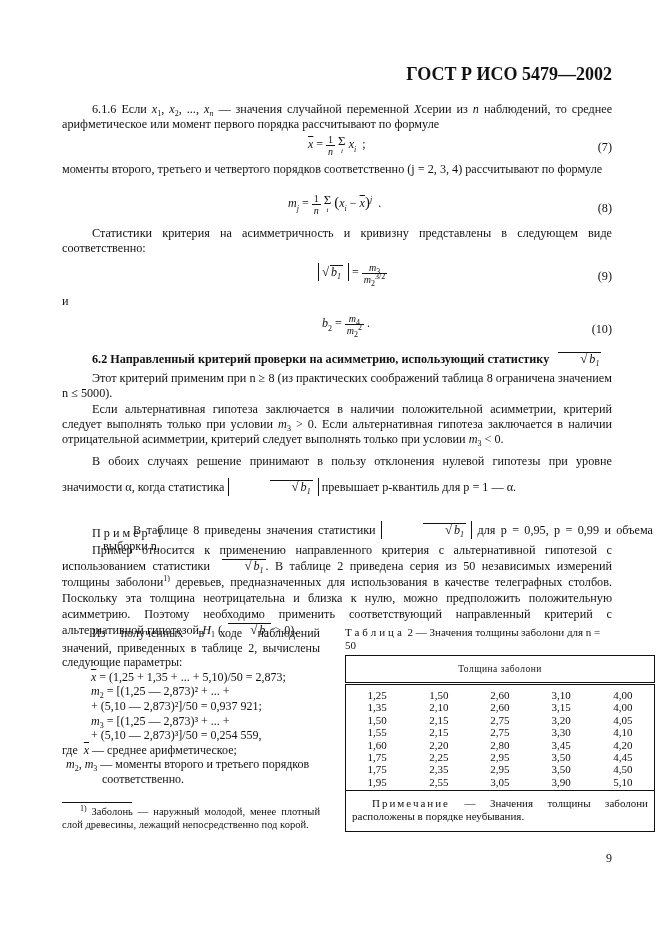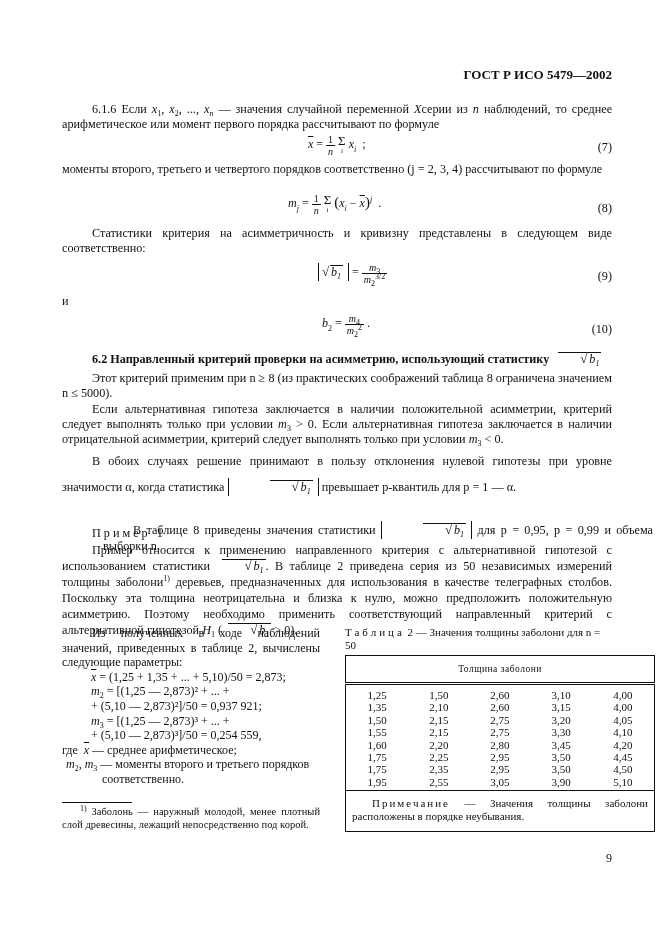--- a/index.html
+++ b/index.html
@@ -2,21 +2,21 @@
 <html><head>
 <meta charset="utf-8">
 <style>
   html, body { margin: 0; padding: 0; background: #ffffff; }
   body {
     width: 661px; height: 936px; position: relative; overflow: hidden;
     font-family: "Liberation Serif", "DejaVu Serif", serif;
     color: #111; font-size: 12.2px; line-height: 15.2px;
   }
   .abs { position: absolute; }
-  .header { top: 67px; right: 49px; font-weight: bold; font-size: 13px; }
+  .header { top: 67px; right: 49px; font-weight: bold; font-size: 18px; }
   .p { left: 62px; width: 550px; text-align: justify; }
   .ind { text-indent: 30px; }
   i { font-style: italic; }
   sub, sup { font-size: 8px; line-height: 0; }
   .eqnum { right: 49px; }
   .formula { font-size: 12px; }
   .frac { display: inline-block; vertical-align: middle; text-align: center; font-size: 10px; line-height: 11px; }
   .frac .num { display: block; border-bottom: 1px solid #111; padding: 0 2px; }
   .frac .den { display: block; padding: 0 2px; }
   .sigma { display: inline-block; vertical-align: middle; text-align: center; font-size: 13px; line-height: 11px; }

